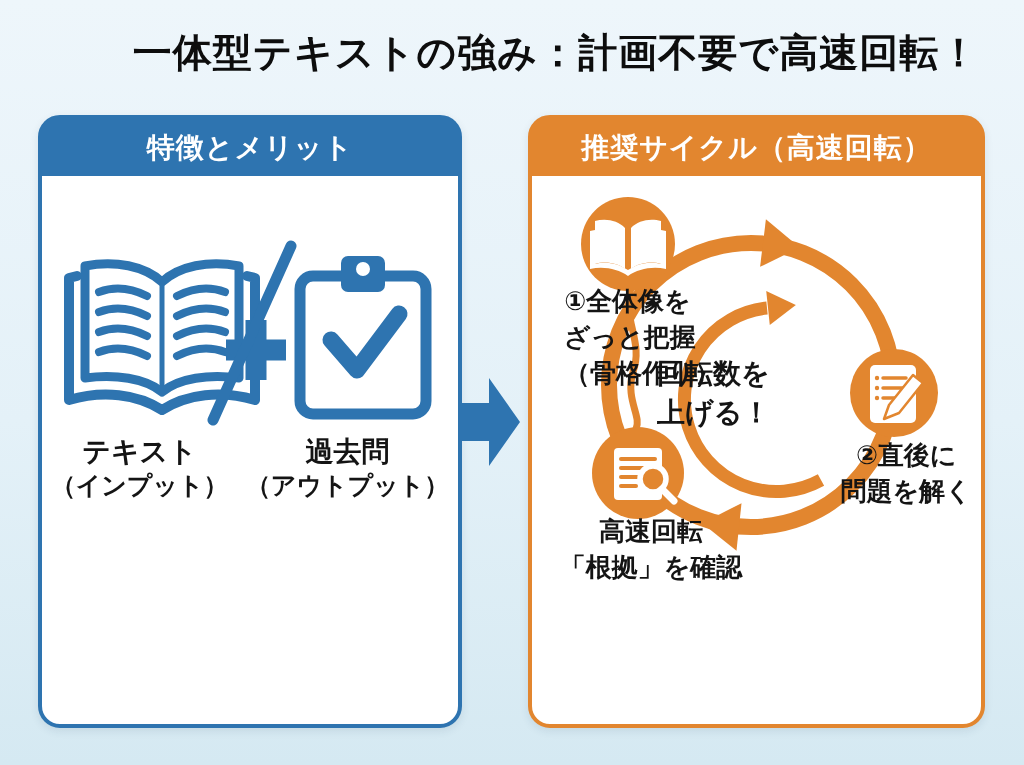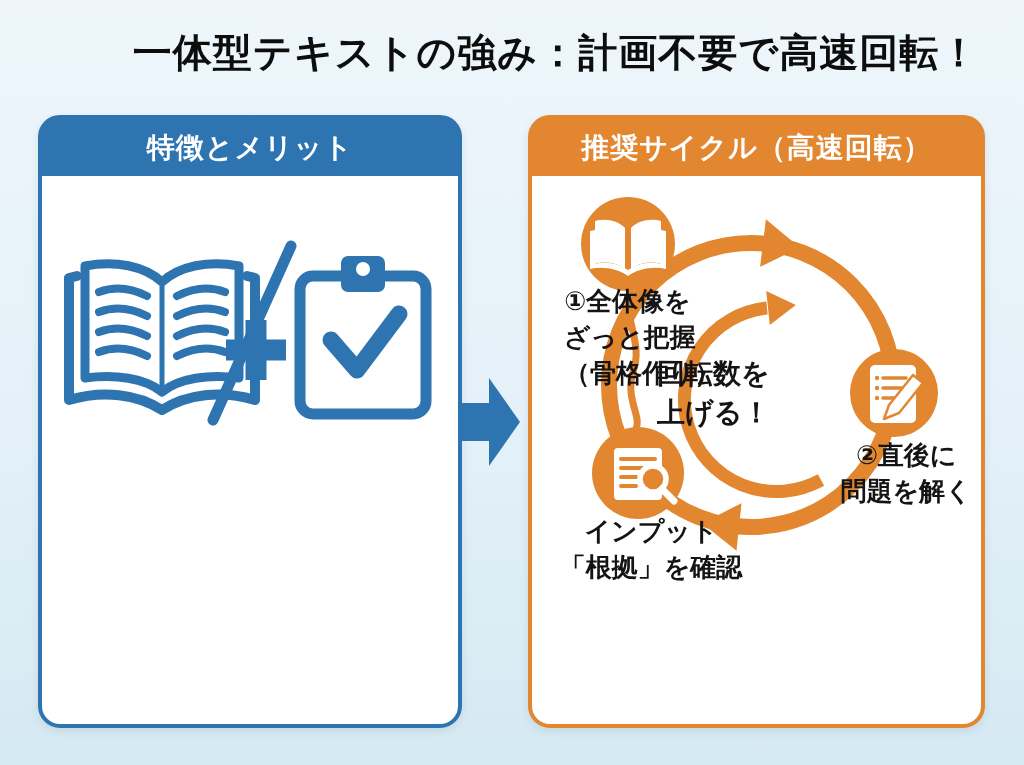--- a/index.html
+++ b/index.html
@@ -101,20 +101,30 @@
         <path d="M 234 10 L 156 184" stroke="#2e74b0" stroke-width="11" stroke-linecap="round" fill="none"></path>
 
         <g>
           <rect x="243" y="40" width="126" height="138" rx="13" fill="#ffffff" stroke="#2e74b0" stroke-width="11"></rect>
           <rect x="284" y="20" width="44" height="36" rx="7" fill="#2e74b0"></rect>
           <circle cx="306" cy="33" r="7" fill="#ffffff"></circle>
           <path d="M 274 104 L 300 134 L 342 78" fill="none" stroke="#2e74b0" stroke-width="17" stroke-linecap="round" stroke-linejoin="round"></path>
         </g>
       </svg>
 
+      <div class="item-row">
+        <div>
+          <div class="item-label">テキスト</div>
+          <div class="item-sublabel">（インプット）</div>
+        </div>
+        <div>
+          <div class="item-label">過去問</div>
+          <div class="item-sublabel">（アウトプット）</div>
+        </div>
+      </div>
 
     </div>
   </div>
 
   <svg class="flow-arrow" width="60" height="92" viewBox="0 0 60 92">
     <polygon points="0,27 27,27 27,2 58,46 27,90 27,65 0,65" fill="#2e74b0"></polygon>
   </svg>
 
   <div class="panel right">
     <div class="panel-header">推奨サイクル（高速回転）</div>
@@ -180,20 +190,20 @@
       </svg>
 
       <div class="cycle-center pre">回転数を
 上げる！</div>
 
       <div class="step-label step-1 pre">①全体像を
 ざっと把握
 （骨格作り）</div>
       <div class="step-label step-2 pre">②直後に
 問題を解く</div>
-      <div class="step-label step-3 pre">インプット
+      <div class="step-label step-3 pre">高速回転
 「根拠」を確認</div>
 
 
     </div>
   </div>
 
 </div>
 
 </body></html>

